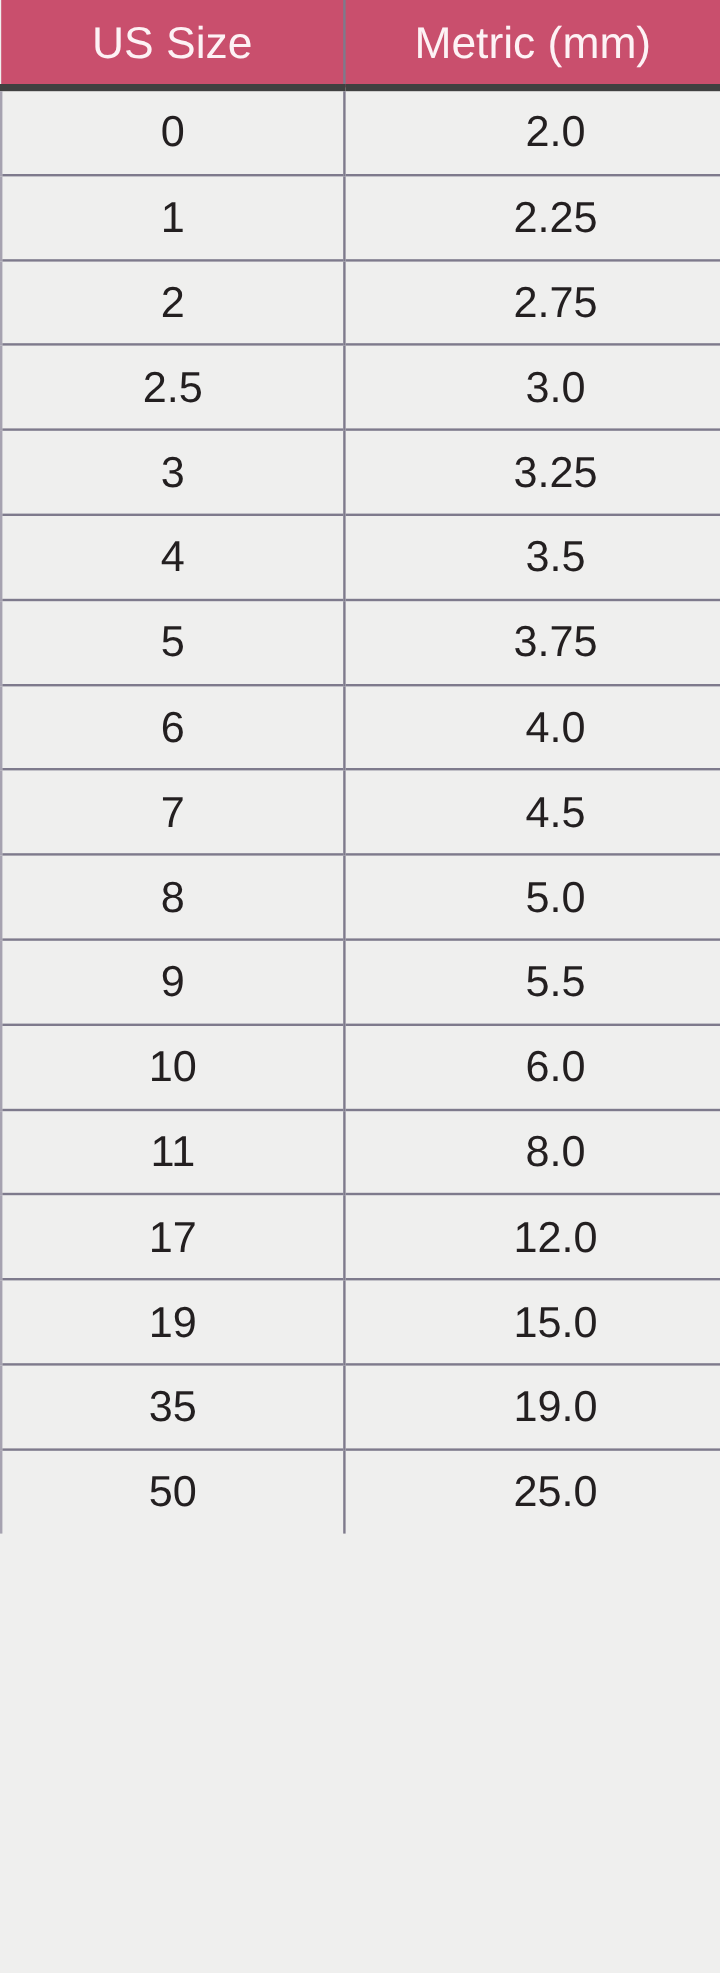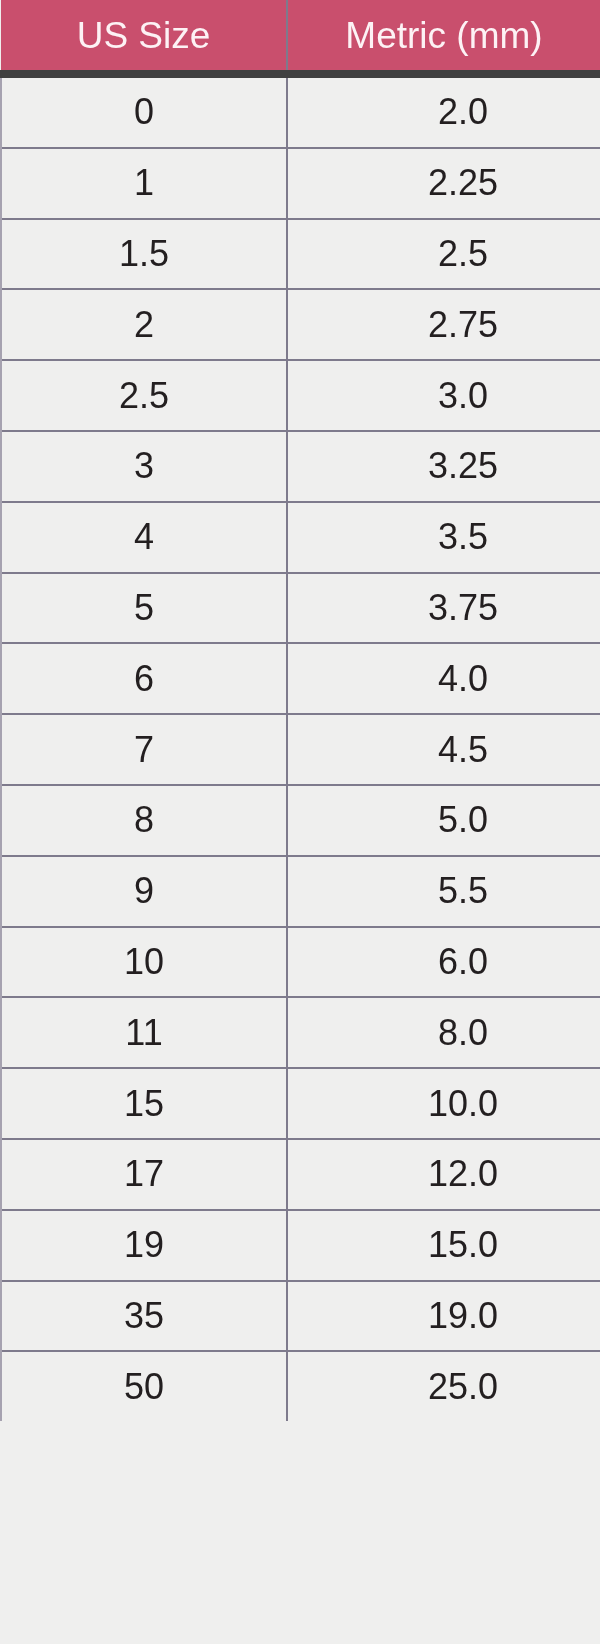--- a/index.html
+++ b/index.html
@@ -27,21 +27,21 @@
     color: #fdf2f5;
     font-weight: 400;
     font-size: 37px;
     line-height: 1;
     height: 70px;
     padding: 0;
     text-align: center;
     vertical-align: middle;
     letter-spacing: 0px;
     border-right: 2px solid #7e7a8c;
-    border-bottom: 8px solid #404040;
+    border-bottom: 6px solid #404040;
   }
   .conversion-table thead th:last-child {
     border-right: 2px solid #7e7a8c;
     margin-top: 36px;
   }
 
   .conversion-table tbody td {
     background: #efefee;
     color: #231f20;
     font-weight: 400;
@@ -85,24 +85,20 @@
   <tbody id="table-body">
       <tr>
         <td class="cell-us">0</td>
         <td class="cell-metric">2.0</td>
       </tr>
       <tr>
         <td class="cell-us">1</td>
         <td class="cell-metric">2.25</td>
       </tr>
       <tr>
-        <td class="cell-us">1.5</td>
-        <td class="cell-metric">2.5</td>
-      </tr>
-      <tr>
         <td class="cell-us">2</td>
         <td class="cell-metric">2.75</td>
       </tr>
       <tr>
         <td class="cell-us">2.5</td>
         <td class="cell-metric">3.0</td>
       </tr>
       <tr>
         <td class="cell-us">3</td>
         <td class="cell-metric">3.25</td>
@@ -133,24 +129,20 @@
       </tr>
       <tr>
         <td class="cell-us">10</td>
         <td class="cell-metric">6.0</td>
       </tr>
       <tr>
         <td class="cell-us">11</td>
         <td class="cell-metric">8.0</td>
       </tr>
       <tr>
-        <td class="cell-us">15</td>
-        <td class="cell-metric">10.0</td>
-      </tr>
-      <tr>
         <td class="cell-us">17</td>
         <td class="cell-metric">12.0</td>
       </tr>
       <tr>
         <td class="cell-us">19</td>
         <td class="cell-metric">15.0</td>
       </tr>
       <tr>
         <td class="cell-us">35</td>
         <td class="cell-metric">19.0</td>

